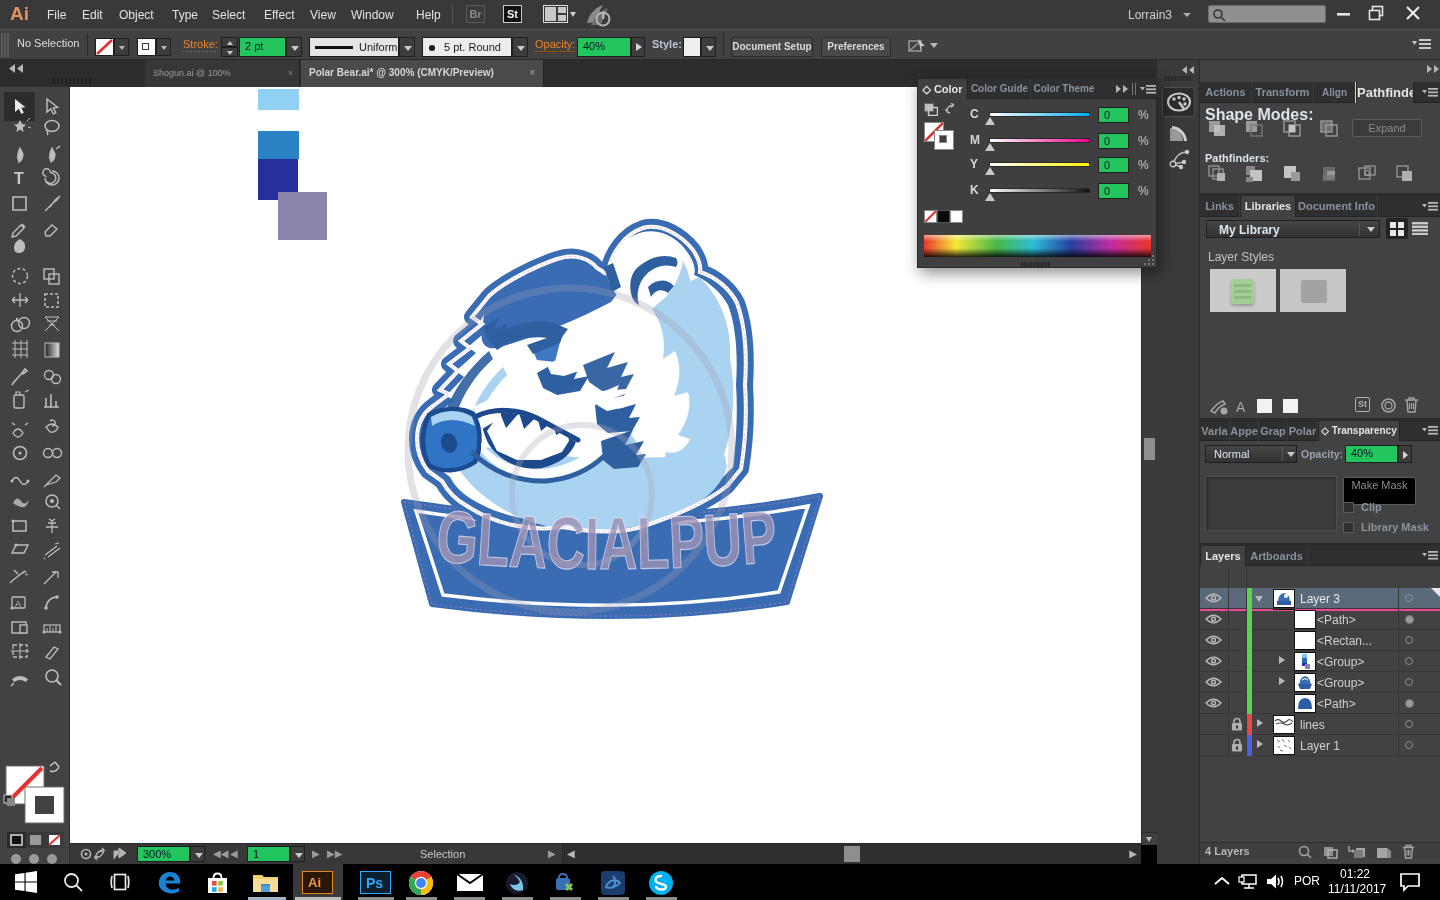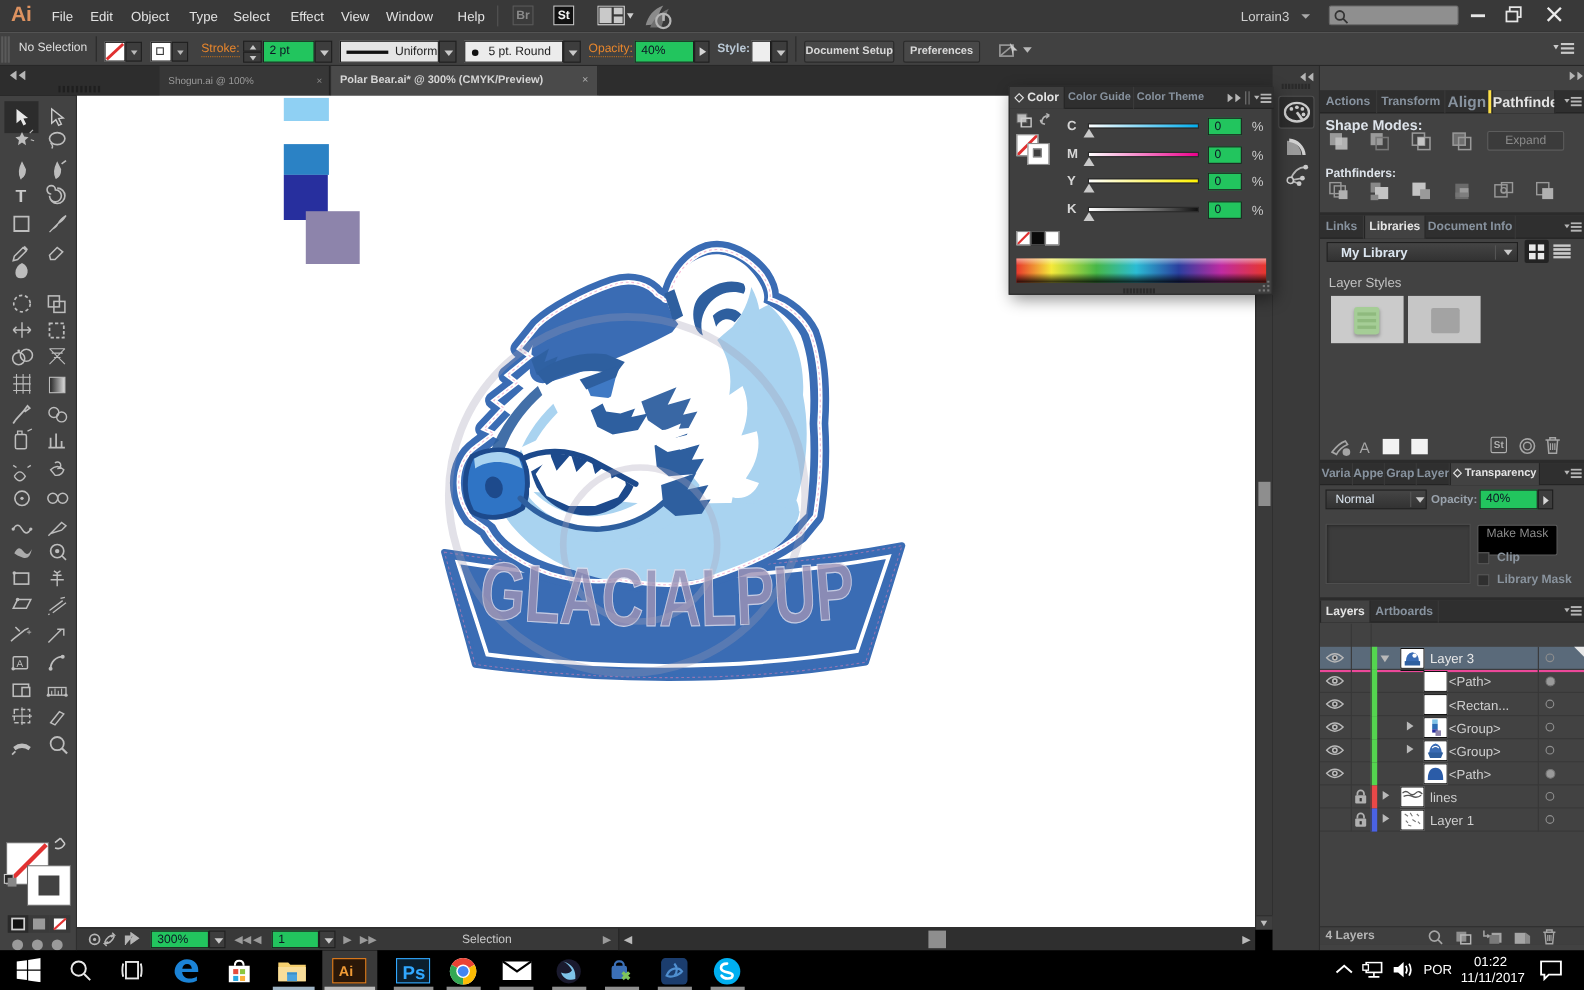--- a/index.html
+++ b/index.html
@@ -522,32 +522,32 @@
       <div id="panels">
         <svg class="abs" style="left:226px;top:5px" width="14" height="8" viewBox="0 0 14 8">
           <g fill="#b5b5b5">
             <path d="M1,0 V8 L6,4 Z"></path>
             <path d="M8,0 V8 L13,4 Z"></path>
           </g>
         </svg>
         <div class="abs" style="left:0;top:22px;width:240px;height:21px;background:#2f2f2f;border-bottom:1px solid #242424">
           <div class="abs" style="left:0px;top:0;width:52px;height:21px;color:#87929e;font-weight:bold;font-size:11px;text-align:center;line-height:21px;border-right:1px solid #3a3a3a;overflow:hidden">Actions</div>
           <div class="abs" style="left:52px;top:0;width:62px;height:21px;color:#87929e;font-weight:bold;font-size:11px;text-align:center;line-height:21px;border-right:1px solid #3a3a3a;overflow:hidden">Transform</div>
-          <div class="abs" style="left:114px;top:0;width:42px;height:21px;color:#87929e;font-weight:bold;font-size:14px;text-align:center;line-height:21px;border-right:3px solid #fde047;overflow:hidden">Align</div>
+          <div class="abs" style="left:114px;top:0;width:42px;height:21px;color:#87929e;font-weight:bold;font-size:10px;text-align:center;line-height:21px;border-right:1px solid #fde047;overflow:hidden">Align</div>
           <div class="abs" style="left:156px;top:0;width:58px;height:21px;background:#424242;border-left:1px solid #242424;border-right:1px solid #242424;color:#e4e4e4;font-weight:bold;font-size:13px;text-align:center;line-height:21px;overflow:hidden">Pathfinder</div>
         </div>
         <svg class="abs" style="left:222px;top:28px" width="16" height="9" viewBox="0 0 16 9">
           <path d="M0,2 L5,2 L2.5,5.5 Z" fill="#b5b5b5"></path>
           <g fill="#b5b5b5">
             <rect x="6" y="0" width="10" height="1.8"></rect>
             <rect x="6" y="3.4" width="10" height="1.8"></rect>
             <rect x="6" y="6.8" width="10" height="1.8"></rect>
           </g>
         </svg>
-        <div class="txt" style="left:5px;top:46px;font-size:13px;font-weight:bold;color:#dde3ea">Shape Modes:</div>
+        <div class="txt" style="left:5px;top:46px;font-size:16px;font-weight:bold;color:#dde3ea">Shape Modes:</div>
         <svg class="abs" style="left:6px;top:59px" width="26" height="19" viewBox="0 0 26 19">
           <rect x="3" y="2" width="11" height="11" fill="#9a9a9a"></rect>
           <rect x="8" y="6" width="11" height="11" fill="#c4c4c4" opacity="0.85"></rect>
         </svg>
         <svg class="abs" style="left:43px;top:59px" width="26" height="19" viewBox="0 0 26 19">
           <rect x="3" y="2" width="11" height="11" fill="#9a9a9a"></rect>
           <rect x="8" y="6" width="11" height="11" fill="none" stroke="#777" stroke-width="1.4"></rect>
         </svg>
         <svg class="abs" style="left:81px;top:59px" width="26" height="19" viewBox="0 0 26 19">
           <rect x="3" y="2" width="11" height="11" fill="none" stroke="#999" stroke-width="1.4"></rect>
@@ -651,21 +651,21 @@
         </svg>
         <svg class="abs" style="left:204px;top:336px" width="15" height="17" viewBox="0 0 15 17">
           <path d="M1,4 H14 M5,4 V2 H10 V4 M3,4 L4,16 H11 L12,4" fill="none" stroke="#a5a5a5" stroke-width="1.4"></path>
           <path d="M5.5,7 V13 M7.5,7 V13 M9.5,7 V13" stroke="#a5a5a5" stroke-width="1.1"></path>
         </svg>
         <div class="abs" style="left:0;top:358px;width:240px;height:3px;background:#2b2b2b"></div>
         <div class="abs" style="left:0;top:361px;width:240px;height:20px;background:#2f2f2f;border-bottom:1px solid #242424">
           <div class="abs" style="left:0px;top:0;width:30px;height:20px;color:#87929e;font-weight:bold;font-size:11px;text-align:center;line-height:20px;border-right:1px solid #3a3a3a;overflow:hidden">Varia</div>
           <div class="abs" style="left:30px;top:0;width:29px;height:20px;color:#87929e;font-weight:bold;font-size:11px;text-align:center;line-height:20px;border-right:1px solid #3a3a3a;overflow:hidden">Appe</div>
           <div class="abs" style="left:59px;top:0;width:29px;height:20px;color:#87929e;font-weight:bold;font-size:11px;text-align:center;line-height:20px;border-right:1px solid #3a3a3a;overflow:hidden">Grap</div>
-          <div class="abs" style="left:88px;top:0;width:30px;height:20px;color:#87929e;font-weight:bold;font-size:11px;text-align:center;line-height:20px;border-right:1px solid #3a3a3a;overflow:hidden">Layer</div>
+          <div class="abs" style="left:88px;top:0;width:30px;height:20px;color:#87929e;font-weight:bold;font-size:11px;text-align:center;line-height:20px;border-right:1px solid #3a3a3a;overflow:hidden">Polar</div>
           <div class="abs" style="left:118px;top:0;width:82px;height:20px;background:#424242;border-left:1px solid #242424;border-right:1px solid #242424;color:#e4e4e4;font-weight:bold;font-size:10px;text-align:center;line-height:20px;overflow:hidden;white-space:nowrap">◇ Transparency</div>
         </div>
         <svg class="abs" style="left:222px;top:366px" width="16" height="9" viewBox="0 0 16 9">
           <path d="M0,2 L5,2 L2.5,5.5 Z" fill="#b5b5b5"></path>
           <g fill="#b5b5b5">
             <rect x="6" y="0" width="10" height="1.8"></rect>
             <rect x="6" y="3.4" width="10" height="1.8"></rect>
             <rect x="6" y="6.8" width="10" height="1.8"></rect>
           </g>
         </svg>
@@ -1010,21 +1010,21 @@
         <path d="M1,3 L10,3 L12,5 L26,5 L26,20 L1,20 Z" fill="#f5cf6e"></path>
         <path d="M1,7 H26 V20 H1 Z" fill="#f8dd9a"></path>
         <rect x="9" y="12" width="9" height="8" fill="#4aa3df"></rect>
         <path d="M9,12 h9 v2 h-9 Z" fill="#3a8fc9"></path>
       </svg>
   <div class="abs" style="left:293px;top:0;width:50px;height:36px;background:#3a3a3a"></div>
   <div class="abs" style="left:302px;top:7px;width:31px;height:23px;background:#2a1708;border:1.6px solid #e8821e">
     <div class="txt" style="left:5px;top:3px;font-size:13px;font-weight:bold;color:#f09b36">Ai</div>
   </div>
   <div class="abs" style="left:360px;top:7px;width:31px;height:23px;background:#0b1f2e;border:1.6px solid #31a8ff">
-    <div class="txt" style="left:5px;top:3px;font-size:17px;font-weight:bold;color:#31a8ff">Ps</div>
+    <div class="txt" style="left:5px;top:3px;font-size:14px;font-weight:bold;color:#31a8ff">Ps</div>
   </div>
   <svg class="abs" style="left:408px;top:6px" width="26" height="26" viewBox="0 0 26 26">
         <circle cx="13" cy="13" r="12" fill="#fff"></circle>
         <path d="M13,13 L2.6,7 A12,12 0 0 1 23.4,7 Z" fill="#ea4335"></path>
         <path d="M13,13 L2.6,7 A12,12 0 0 0 13,25 Z" fill="#34a853"></path>
         <path d="M13,13 L13,25 A12,12 0 0 0 23.4,7 Z" fill="#fbbc05"></path>
         <circle cx="13" cy="13" r="6.2" fill="#fff"></circle>
         <circle cx="13" cy="13" r="4.9" fill="#4285f4"></circle>
       </svg>
   <svg class="abs" style="left:456px;top:9px" width="28" height="19" viewBox="0 0 28 19">

